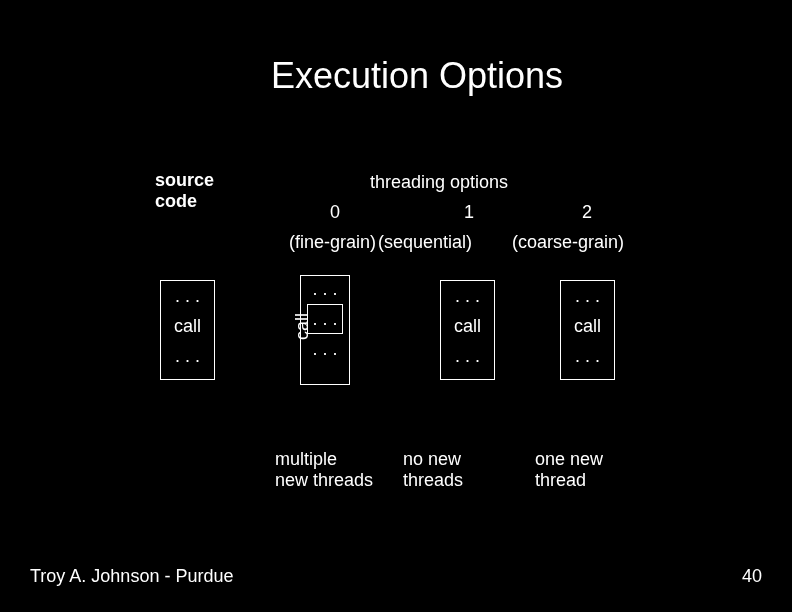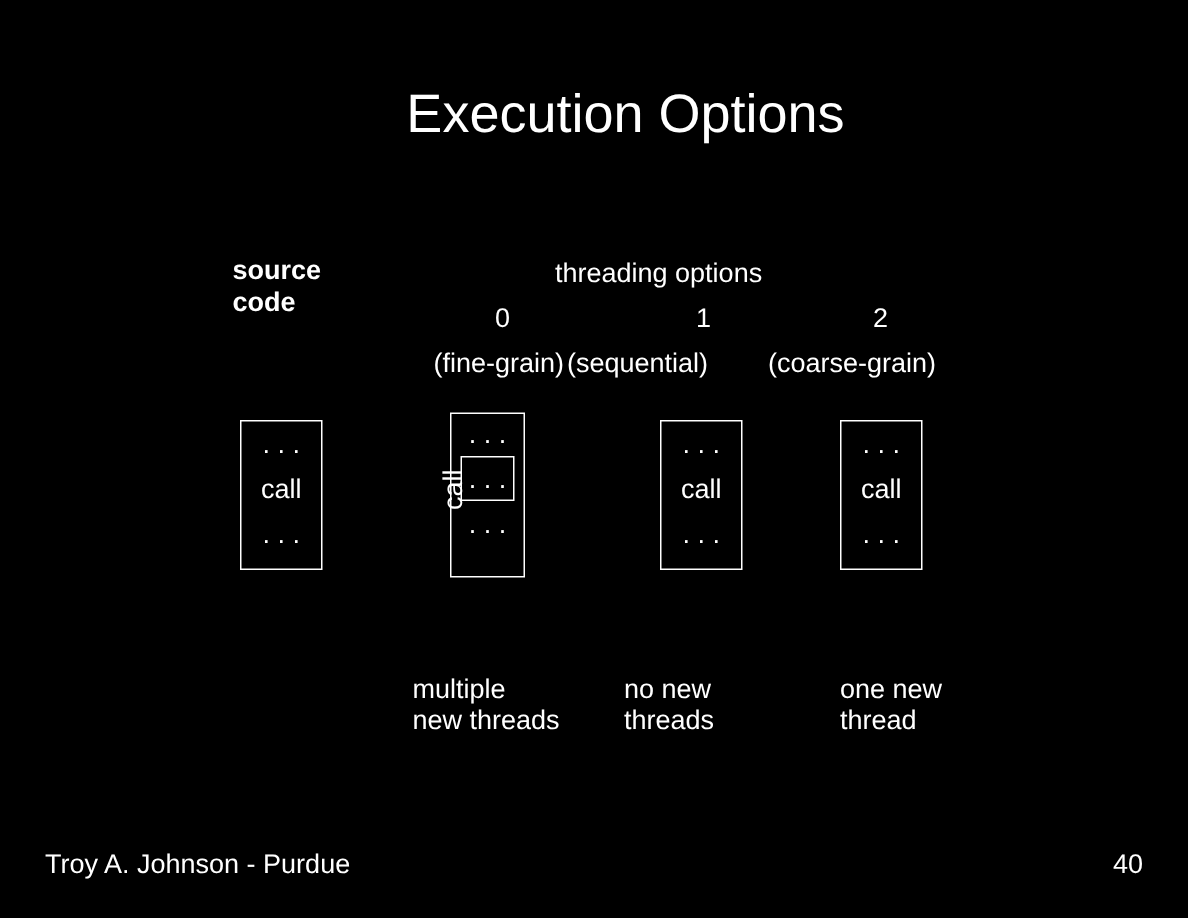--- a/index.html
+++ b/index.html
@@ -106,22 +106,22 @@
 .opt-2 { left: 560px; top: 280px; }
 .caption {
   position: absolute;
   top: 420px;
   font-size: 18px;
   text-align: left;
   width: 110px;
   margin-top: 29px;
 }
 .cap-0 { left: 275px; }
-.cap-1 { left: 416px; }
-.cap-2 { left: 560px; }
+.cap-1 { left: 403px; }
+.cap-2 { left: 535px; }
 .footer-left {
   position: absolute;
   left: 30px;
   bottom: 25px;
   font-size: 18px;
   margin-top: 18px;
 }
 .footer-right {
   position: absolute;
   right: 30px;

